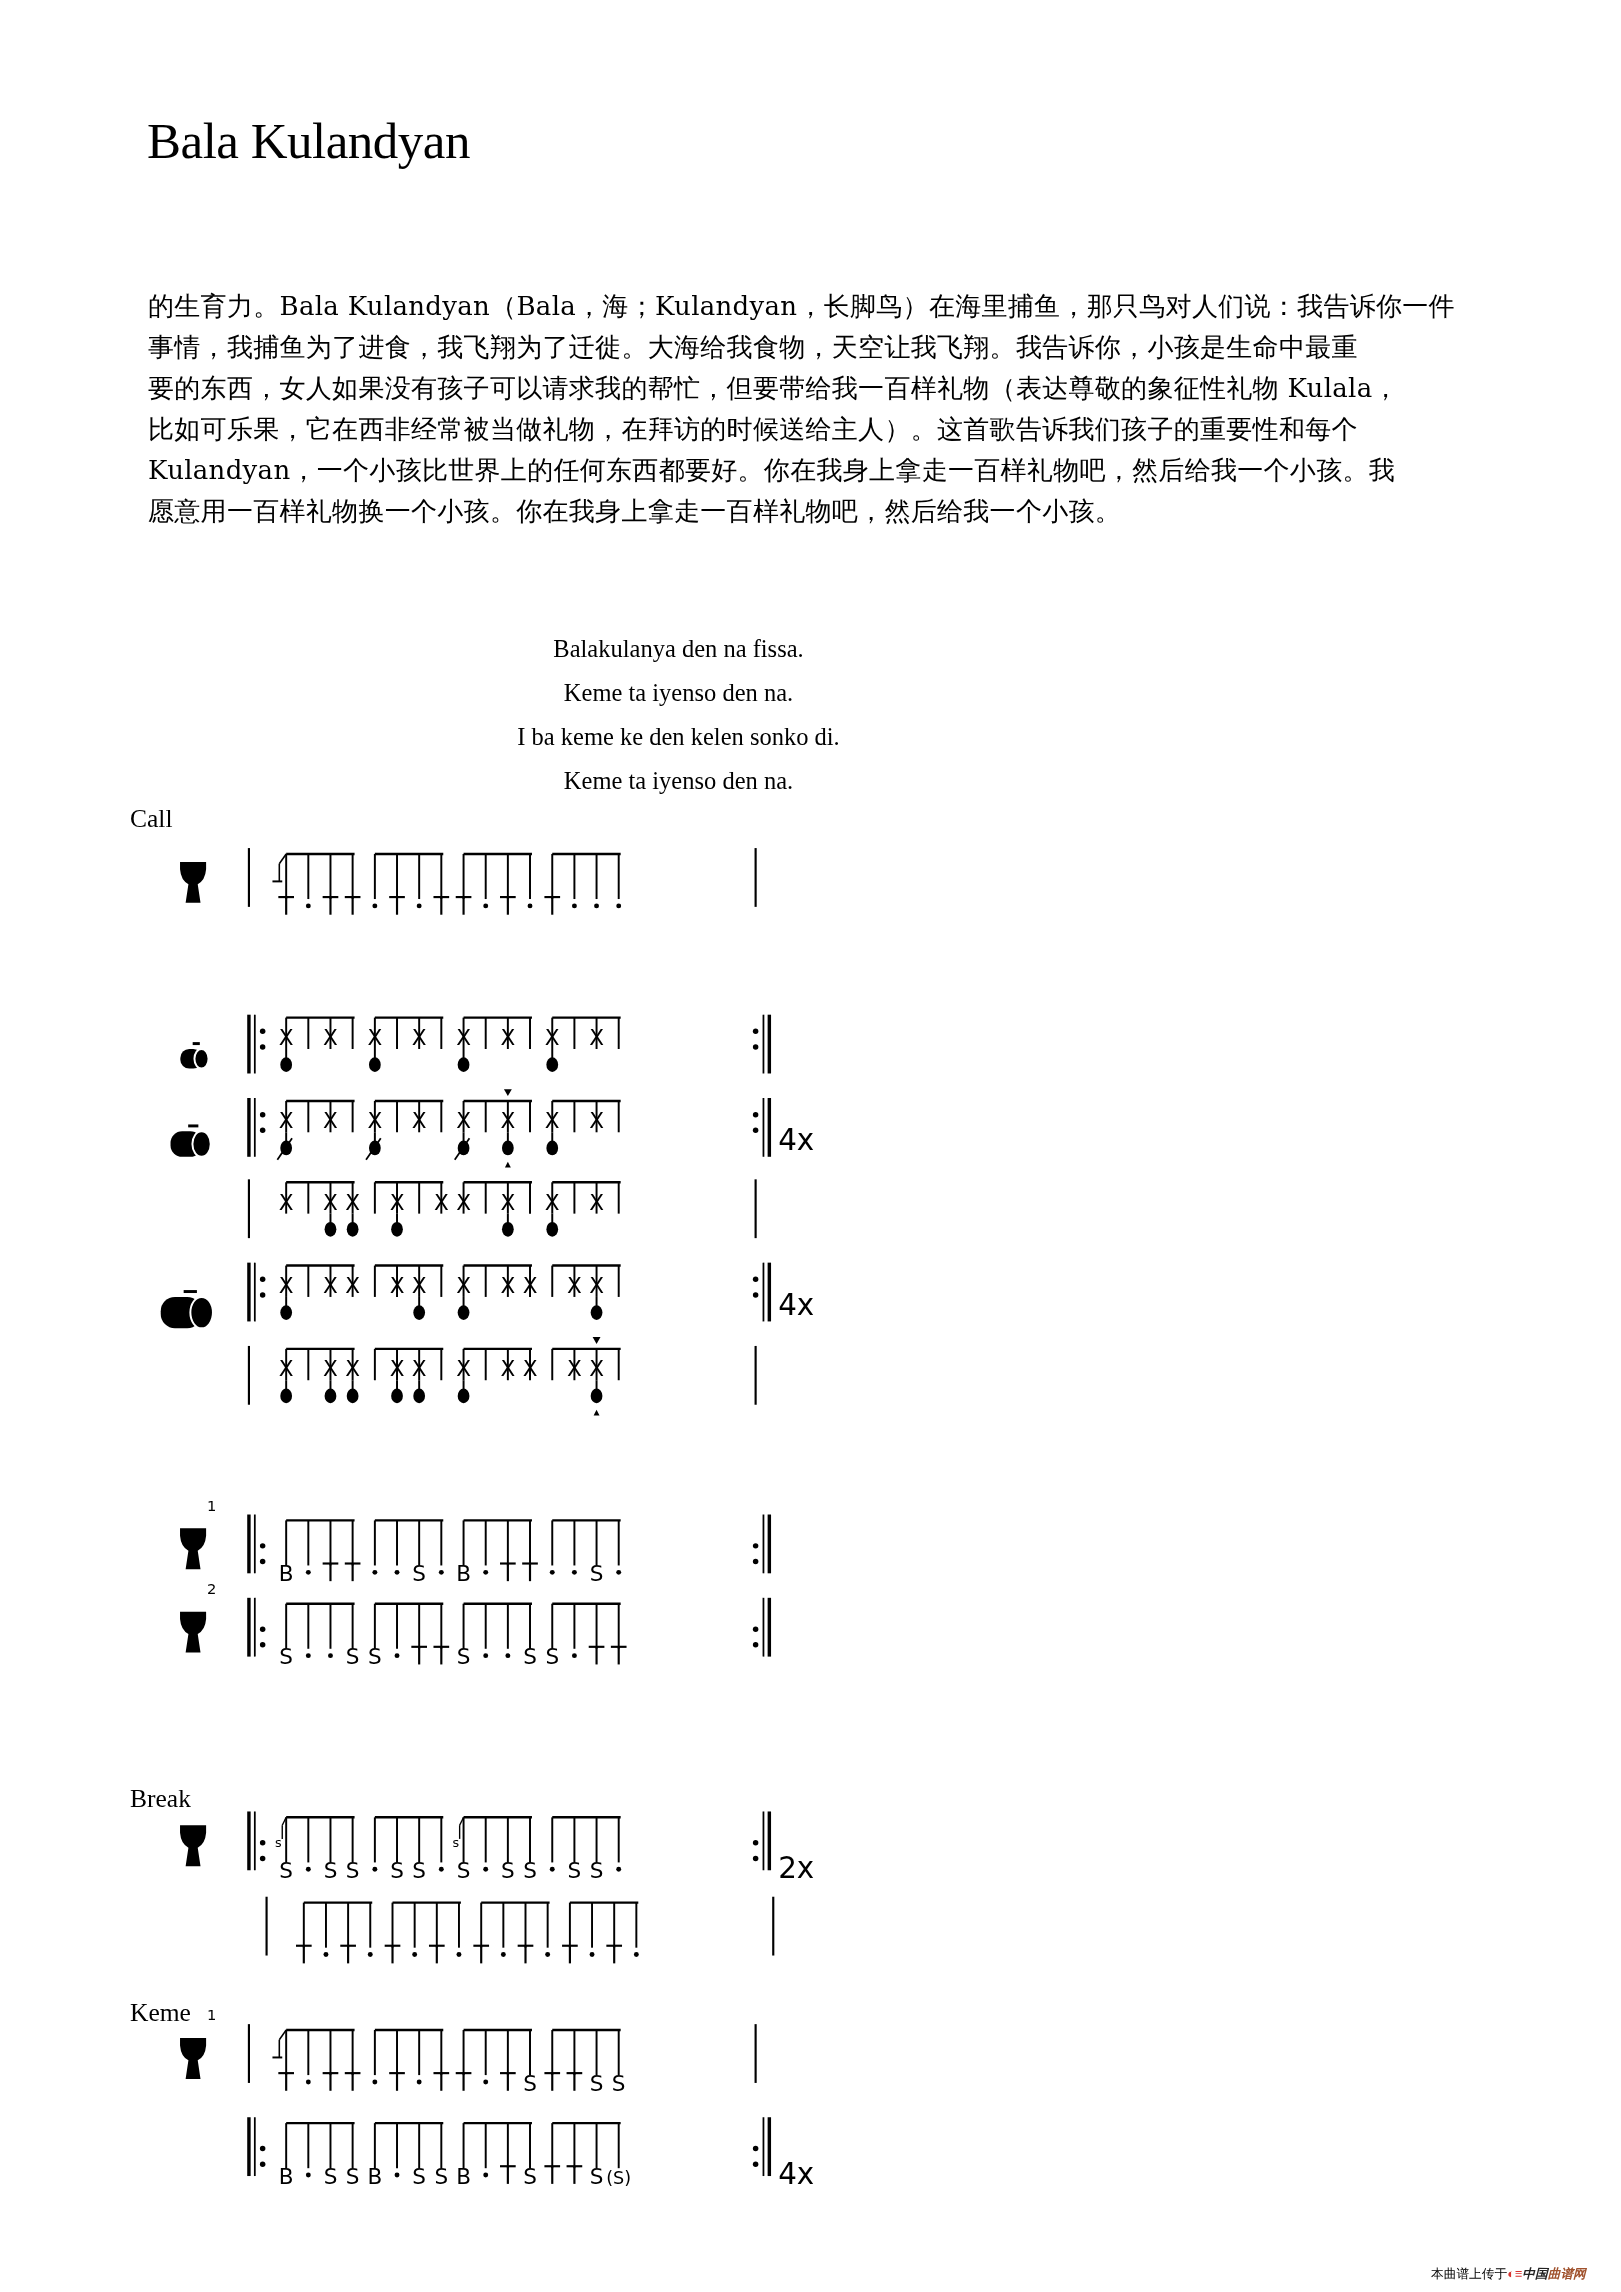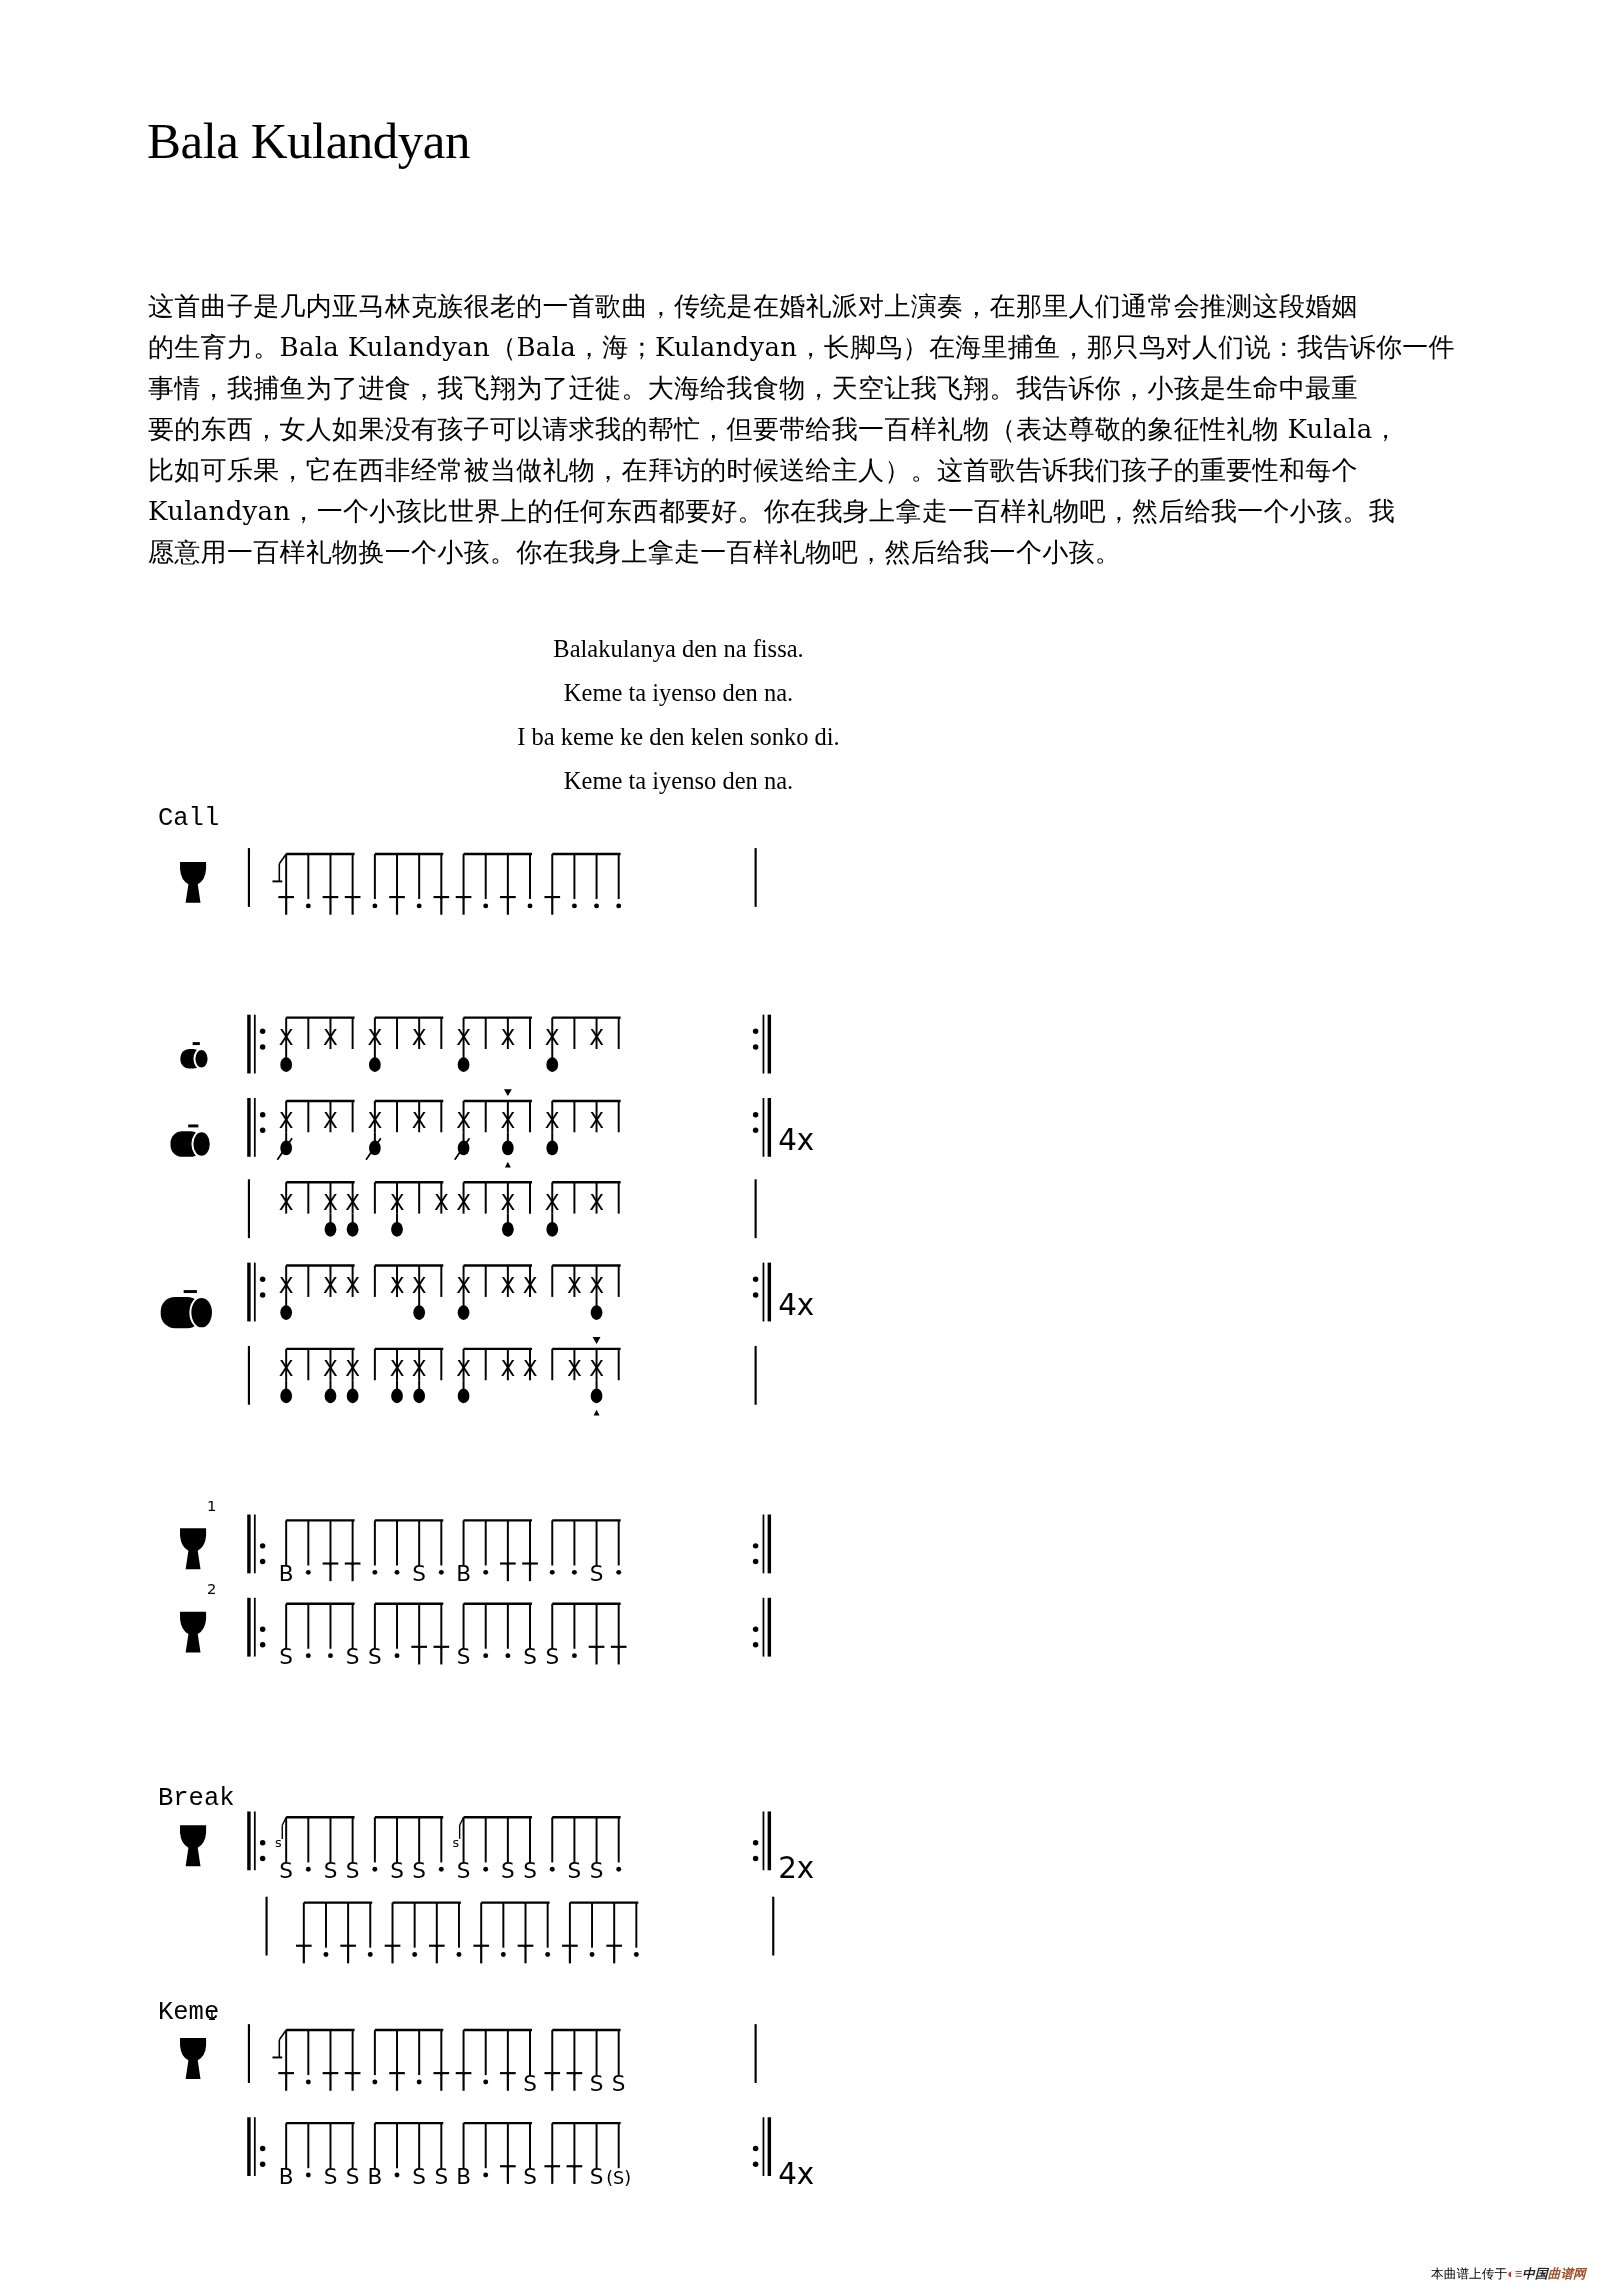--- a/index.html
+++ b/index.html
@@ -2,34 +2,33 @@
 <html><head>
 <meta charset="utf-8">
 <style>
   html, body { margin:0; padding:0; background:#ffffff; }
   body { width:1621px; height:2293px; position:relative; overflow:hidden; color:#000; }
   .title { position:absolute; left:147px; top:116px; font-family:"Liberation Serif", serif; font-size:51px; line-height:1; letter-spacing:-0.5px; }
   .para { position:absolute; left:148px; top:286px; width:1343px; font-family:"DejaVu Serif", "Liberation Serif", serif; font-size:26px; line-height:41px; letter-spacing:0.3px; }
   .para p { margin:0; white-space:nowrap; }
   .lyrics { position:absolute; left:0; width:1328px; top:627px; text-align:center; font-family:"Liberation Serif", serif; font-size:24.5px; line-height:44px; }
   .lyrics div { padding-left:29px; }
-  .section-label { position:absolute; left:158px; font-family:Liberation Mono, monospace; font-size:25.5px; }
+  .section-label { position:absolute; left:130px; font-family:Liberation Serif, serif; font-size:25.5px; }
   .staff { position:absolute; left:0; top:0; }
   .footer { position:absolute; left:1431px; top:2266px; font-family:Liberation Mono, monospace; font-size:12.7px; display:flex; align-items:center; gap:0; }
   .footer .brand-mark { color:#d8322f; font-weight:bold; }
   .footer .brand-a { font-weight:bold; font-style:italic; color:#222; }
   .footer .brand-b { font-weight:bold; font-style:italic; color:#a0522d; }
 </style>
 </head>
 <body>
 
 <div class="title">Bala Kulandyan</div>
 
 <div class="para">
-  <p>这首曲子是几内亚马林克族很老的一首歌曲，传统是在婚礼派对上演奏，在那里人们通常会推测这段婚姻</p>
   <p>的生育力。Bala Kulandyan（Bala，海；Kulandyan，长脚鸟）在海里捕鱼，那只鸟对人们说：我告诉你一件</p>
   <p>事情，我捕鱼为了进食，我飞翔为了迁徙。大海给我食物，天空让我飞翔。我告诉你，小孩是生命中最重</p>
   <p>要的东西，女人如果没有孩子可以请求我的帮忙，但要带给我一百样礼物（表达尊敬的象征性礼物 Kulala，</p>
   <p>比如可乐果，它在西非经常被当做礼物，在拜访的时候送给主人）。这首歌告诉我们孩子的重要性和每个</p>
   <p>Kulandyan，一个小孩比世界上的任何东西都要好。你在我身上拿走一百样礼物吧，然后给我一个小孩。我</p>
   <p>愿意用一百样礼物换一个小孩。你在我身上拿走一百样礼物吧，然后给我一个小孩。</p>
 </div>
 
 <div class="lyrics">
   <div>Balakulanya den na fissa.</div>

